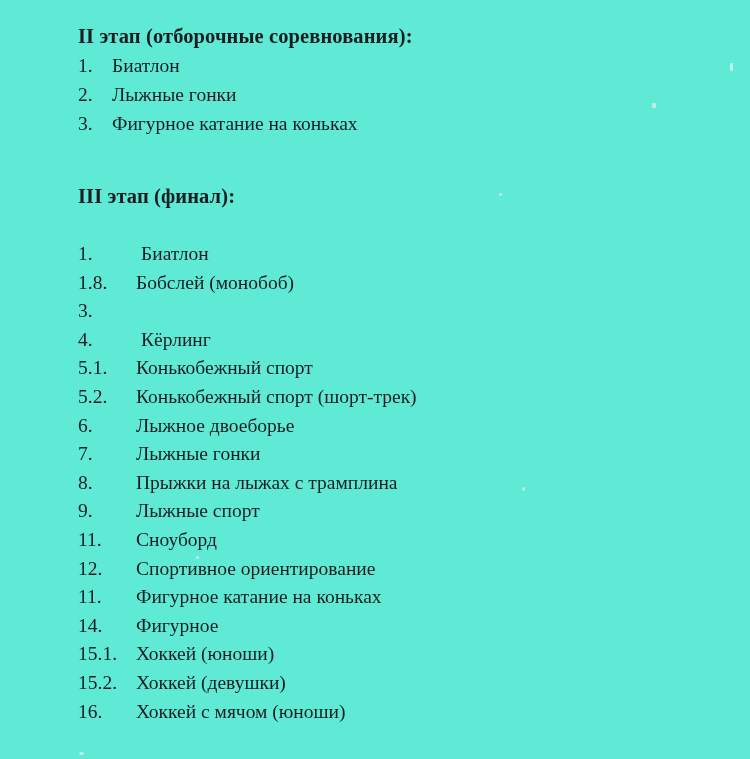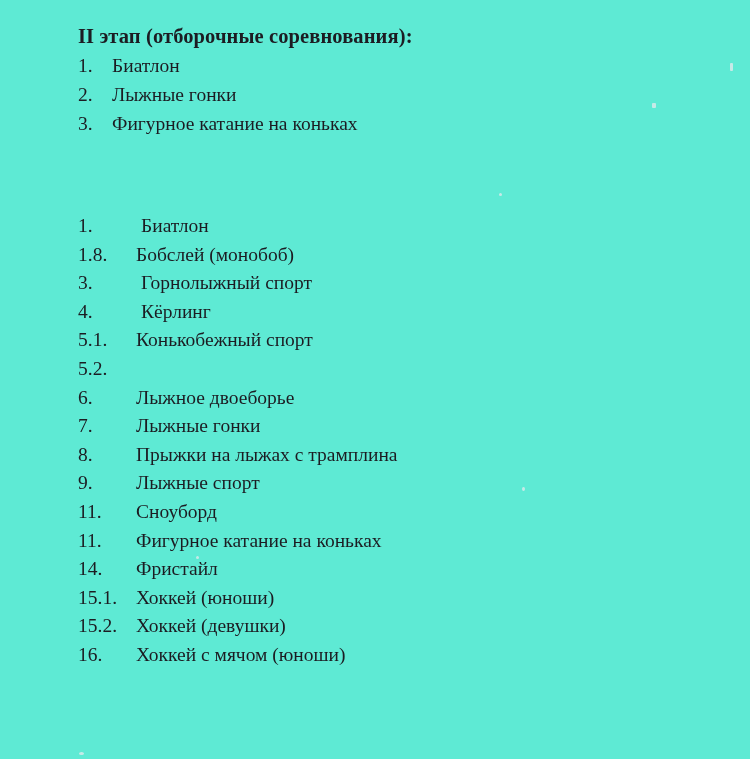--- a/index.html
+++ b/index.html
@@ -109,43 +109,44 @@
           <span class="label">Лыжные гонки</span>
         </li>
         <li class="row">
           <span class="num">3.</span>
           <span class="label">Фигурное катание на коньках</span>
         </li>
       </ul>
   </div>
 
   <div class="section sec-stage3">
+    <div class="heading">III этап (финал):</div>
     <ul class="list list-stage3">
         <li class="row indent">
           <span class="num">1.</span>
           <span class="label">Биатлон</span>
         </li>
         <li class="row">
           <span class="num">1.8.</span>
           <span class="label">Бобслей (монобоб)</span>
         </li>
         <li class="row indent">
           <span class="num">3.</span>
-          <span class="label">Горнолыжный спорт</span>
         </li>
         <li class="row indent">
           <span class="num">4.</span>
           <span class="label">Кёрлинг</span>
         </li>
         <li class="row">
           <span class="num">5.1.</span>
           <span class="label">Конькобежный спорт</span>
         </li>
         <li class="row">
           <span class="num">5.2.</span>
+          <span class="label">Конькобежный спорт (шорт-трек)</span>
         </li>
         <li class="row">
           <span class="num">6.</span>
           <span class="label">Лыжное двоеборье</span>
         </li>
         <li class="row">
           <span class="num">7.</span>
           <span class="label">Лыжные гонки</span>
         </li>
         <li class="row">
@@ -154,26 +155,30 @@
         </li>
         <li class="row">
           <span class="num">9.</span>
           <span class="label">Лыжные спорт</span>
         </li>
         <li class="row">
           <span class="num">11.</span>
           <span class="label">Сноуборд</span>
         </li>
         <li class="row">
+          <span class="num">12.</span>
+          <span class="label">Спортивное ориентирование</span>
+        </li>
+        <li class="row">
           <span class="num">11.</span>
           <span class="label">Фигурное катание на коньках</span>
         </li>
         <li class="row">
           <span class="num">14.</span>
-          <span class="label">Фристайл</span>
+          <span class="label">Фигурное</span>
         </li>
         <li class="row">
           <span class="num">15.1.</span>
           <span class="label">Хоккей (юноши)</span>
         </li>
         <li class="row">
           <span class="num">15.2.</span>
           <span class="label">Хоккей (девушки)</span>
         </li>
         <li class="row">

